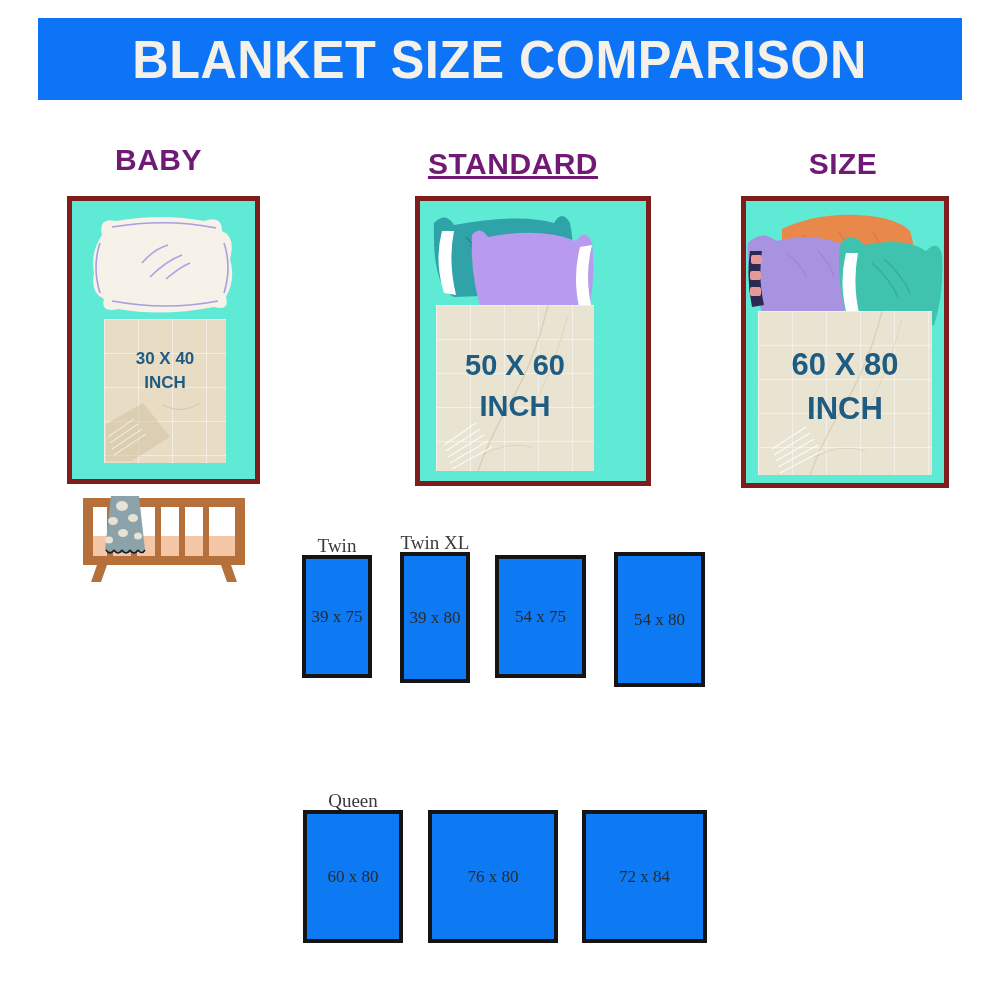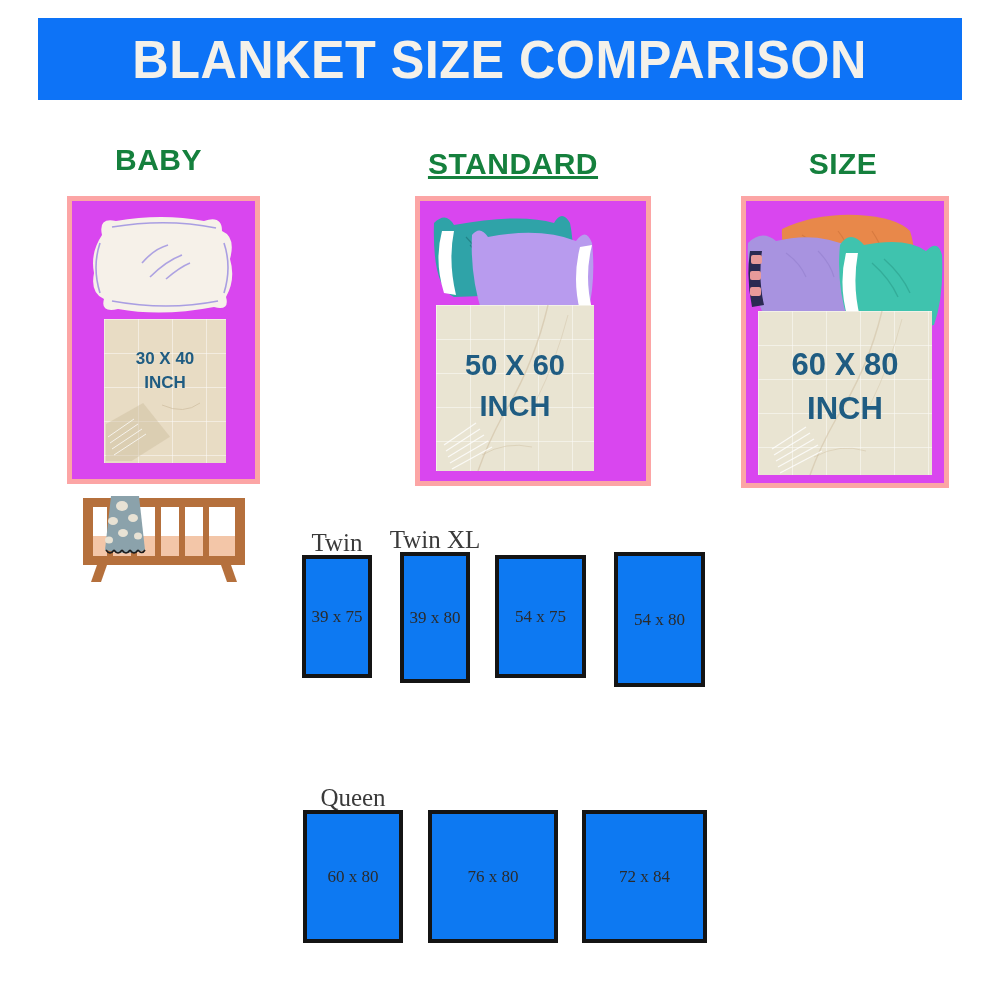--- a/index.html
+++ b/index.html
@@ -36,34 +36,34 @@
     line-height: 1;
     transform: scaleX(0.95);
     white-space: nowrap;
   }
 
   
   .cat-header {
     position: absolute;
     font-weight: bold;
     font-size: 30px;
-    color: #15803d;
+    color: #701a75;
     letter-spacing: 0.5px;
     white-space: nowrap;
     text-align: center;
   }
   #hdr-baby     { left: 67px;  top: 143px; width: 183px; }
   #hdr-standard { left: 418px; top: 147px; width: 190px; text-decoration: underline; }
   #hdr-large    { left: 744px; top: 147px; width: 198px; }
 
   
   .panel {
     position: absolute;
-    border: 5px solid #fca5a5;
-    background: #d946ef;
+    border: 5px solid #7f1d1d;
+    background: #5eead4;
     overflow: hidden;
   }
   #panel-baby     { left: 67px;  top: 196px; width: 183px; height: 278px; }
   #panel-standard { left: 415px; top: 196px; width: 190px; height: 280px; padding-left: 36px; }
   #panel-large    { left: 741px; top: 196px; width: 198px; height: 282px; }
 
   .panel-inner {
     position: absolute;
     inset: 0;
   }
@@ -119,21 +119,21 @@
     color: #2b2b2b;
     white-space: nowrap;
   }
   .bed-name {
     position: absolute;
     left: -30px; right: -30px;
     bottom: 100%;
     margin-bottom: 2px;
     text-align: center;
     font-family: "Liberation Serif", "DejaVu Serif", serif;
-    font-size: 25px;
+    font-size: 19px;
     color: #3a3a3a;
     white-space: nowrap;
   }
 </style>
 </head>
 <body>
 
 <div class="title-banner">
   <div class="title-text">BLANKET SIZE COMPARISON</div>
 </div>

